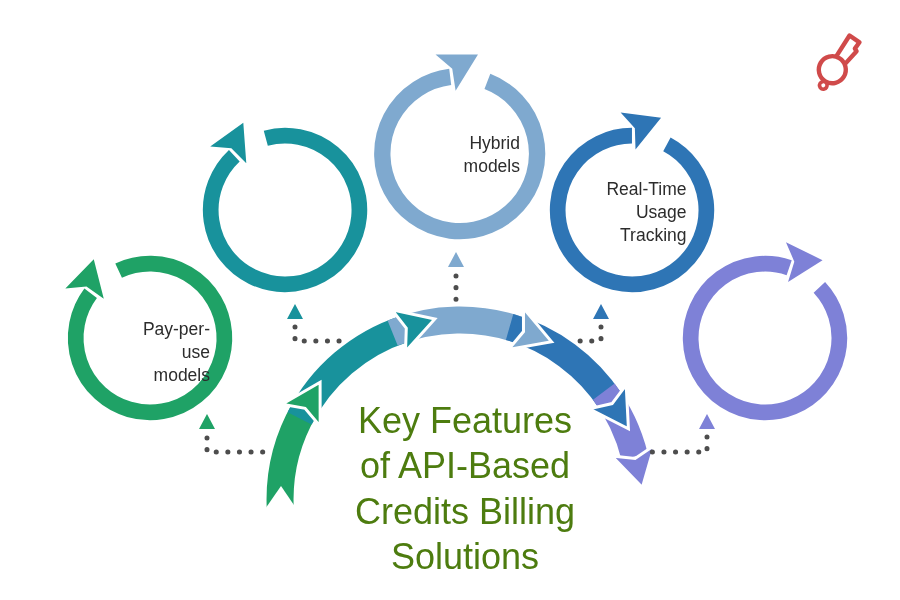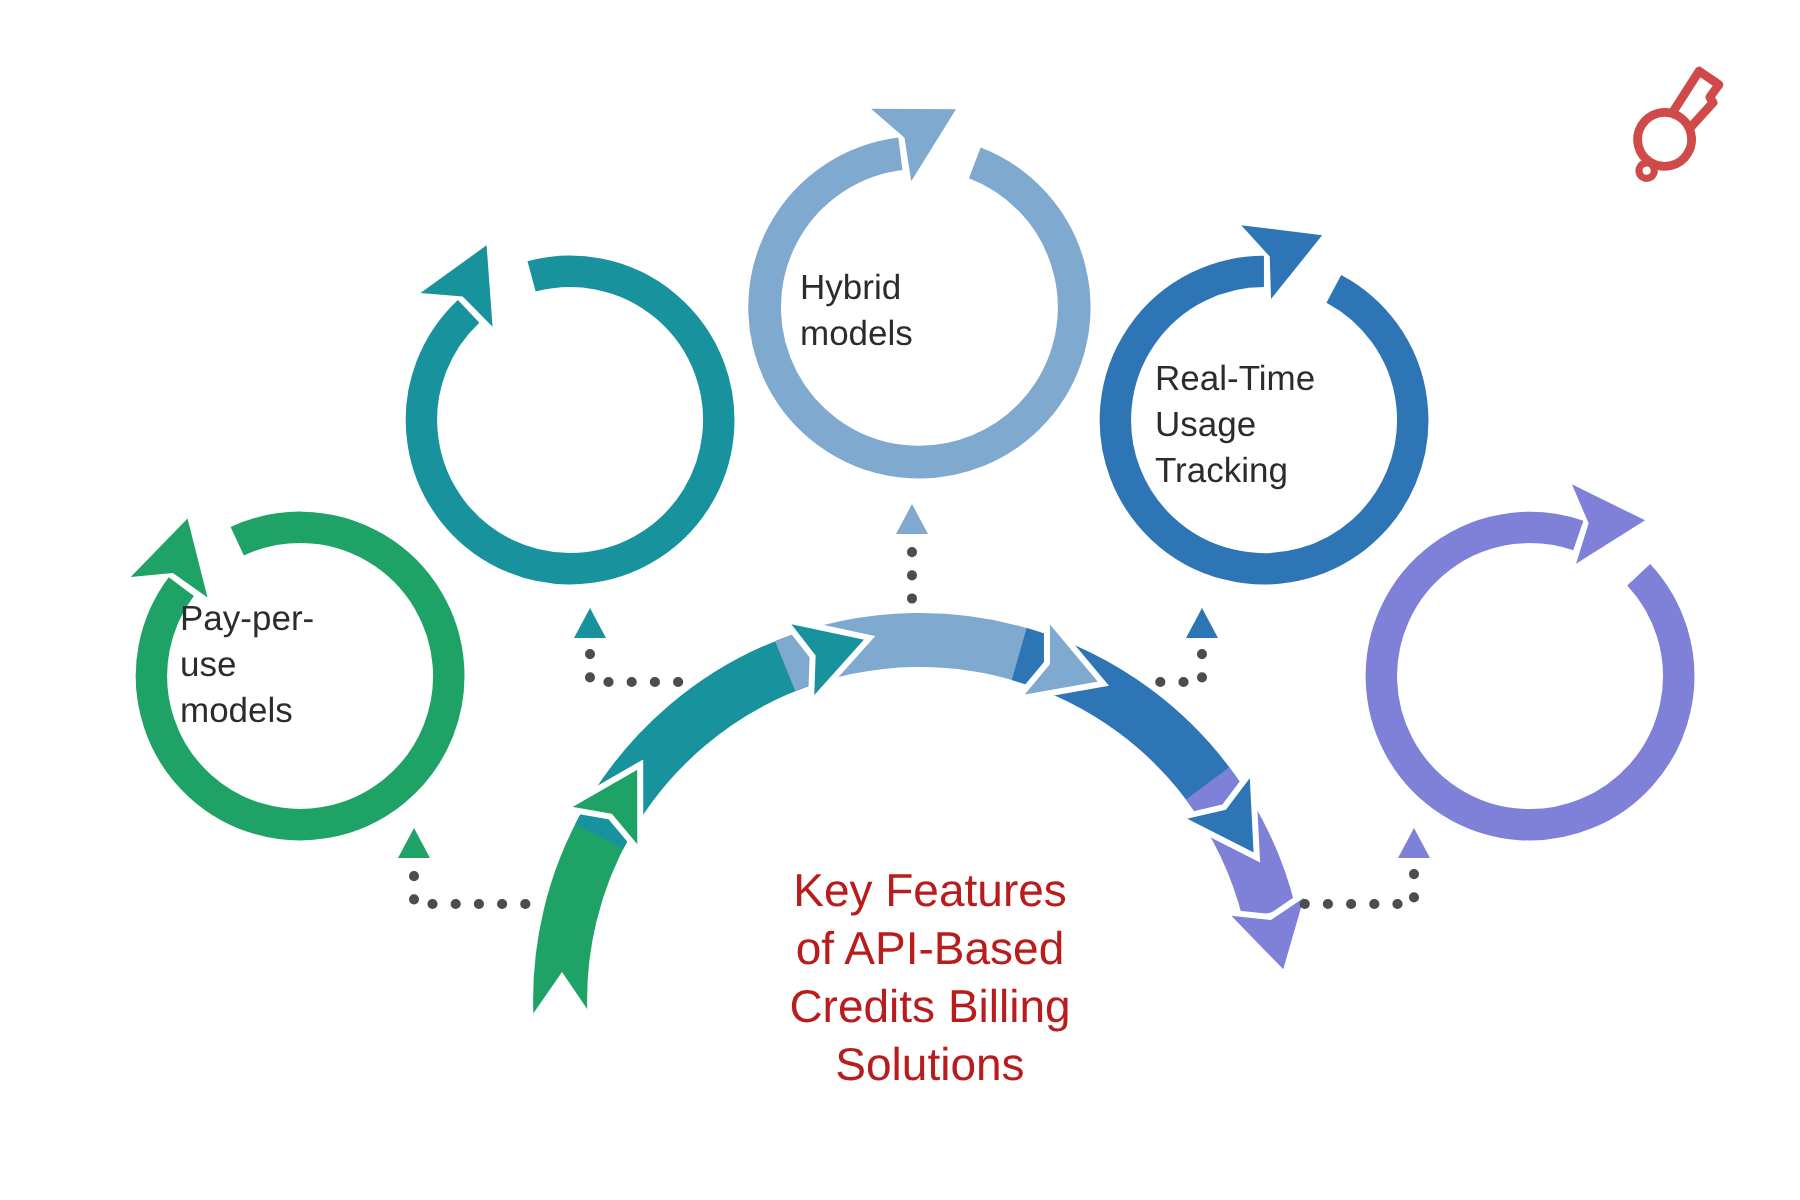--- a/index.html
+++ b/index.html
@@ -3,27 +3,27 @@
 <meta charset="utf-8">
 <style>
   html,body{margin:0;padding:0;background:#ffffff;}
   .canvas{
     position:relative;width:900px;height:600px;background:#ffffff;overflow:hidden;
     font-family:"Liberation Sans","DejaVu Sans",sans-serif;
   }
   .canvas svg{position:absolute;left:0;top:0;}
   .feature-label{
     position:absolute;transform:translate(-50%,-50%);
-    text-align:left;white-space:pre-line;
+    text-align:right;white-space:pre-line;
     font-size:17.5px;line-height:1.3;color:#2c2c2c;
   }
   .main-title{
     position:absolute;left:465px;top:489px;transform:translate(-50%,-50%);
     text-align:center;white-space:pre-line;
-    font-size:23px;line-height:1.26;color:#b91c1c;
+    font-size:36px;line-height:1.26;color:#4d7c0f;
   }
 </style>
 </head>
 <body>
 
 <div class="canvas">
 
   <svg width="900" height="600" viewBox="0 0 900 600">
     <defs>
       <g id="ring">
@@ -134,21 +134,21 @@
 
     <g color="#d04a4a">
       <g transform="translate(806,30) rotate(-14 28 30)" stroke="currentColor" stroke-width="4.4" stroke-linejoin="round" stroke-linecap="round">
         <path d="M30,28 L49,10 L57,19 L51,24 L52,27 L37,37" fill="#ffffff"></path>
         <circle cx="24" cy="39" r="13.5" fill="#ffffff"></circle>
         <circle cx="11.5" cy="52" r="3.8" fill="#ffffff" stroke-width="3.6"></circle>
       </g>
     </g>
   </svg>
 
-  <div class="feature-label" style="left:150px;top:332px;width:120px">Pay-per-
+  <div class="feature-label" style="left:150px;top:352px;width:120px">Pay-per-
 use
 models</div>
   <div class="feature-label" style="left:460px;top:155px;width:120px">Hybrid
 models</div>
   <div class="feature-label" style="left:632px;top:212px;width:109px">Real-Time
 Usage
 Tracking</div>
 
   <div class="main-title">Key Features
 of API-Based

